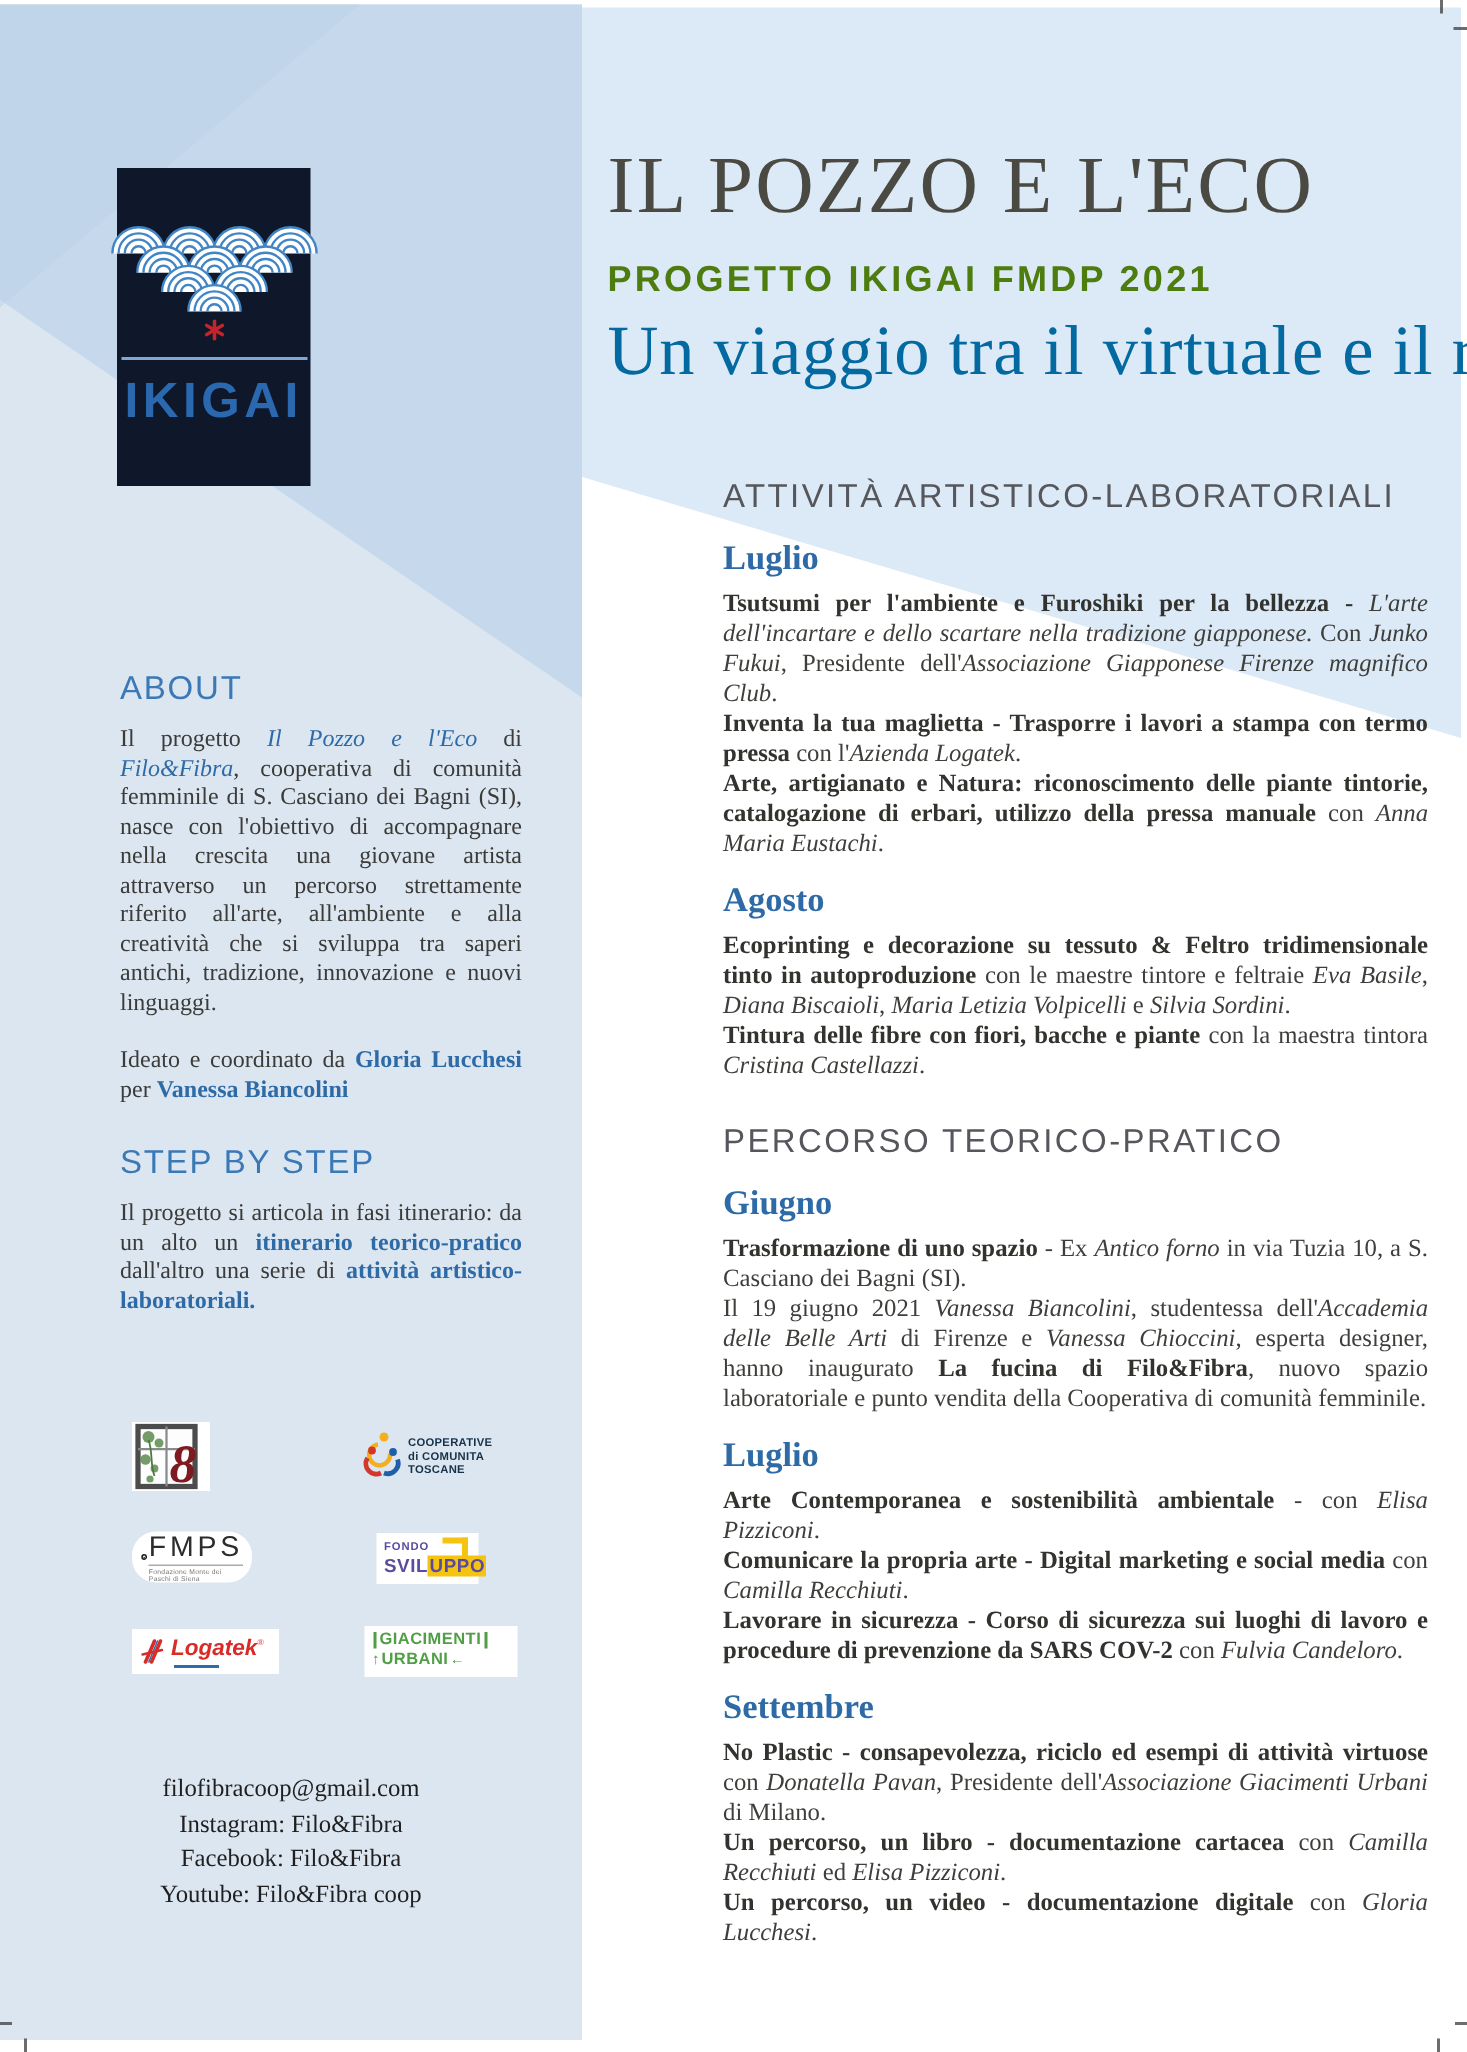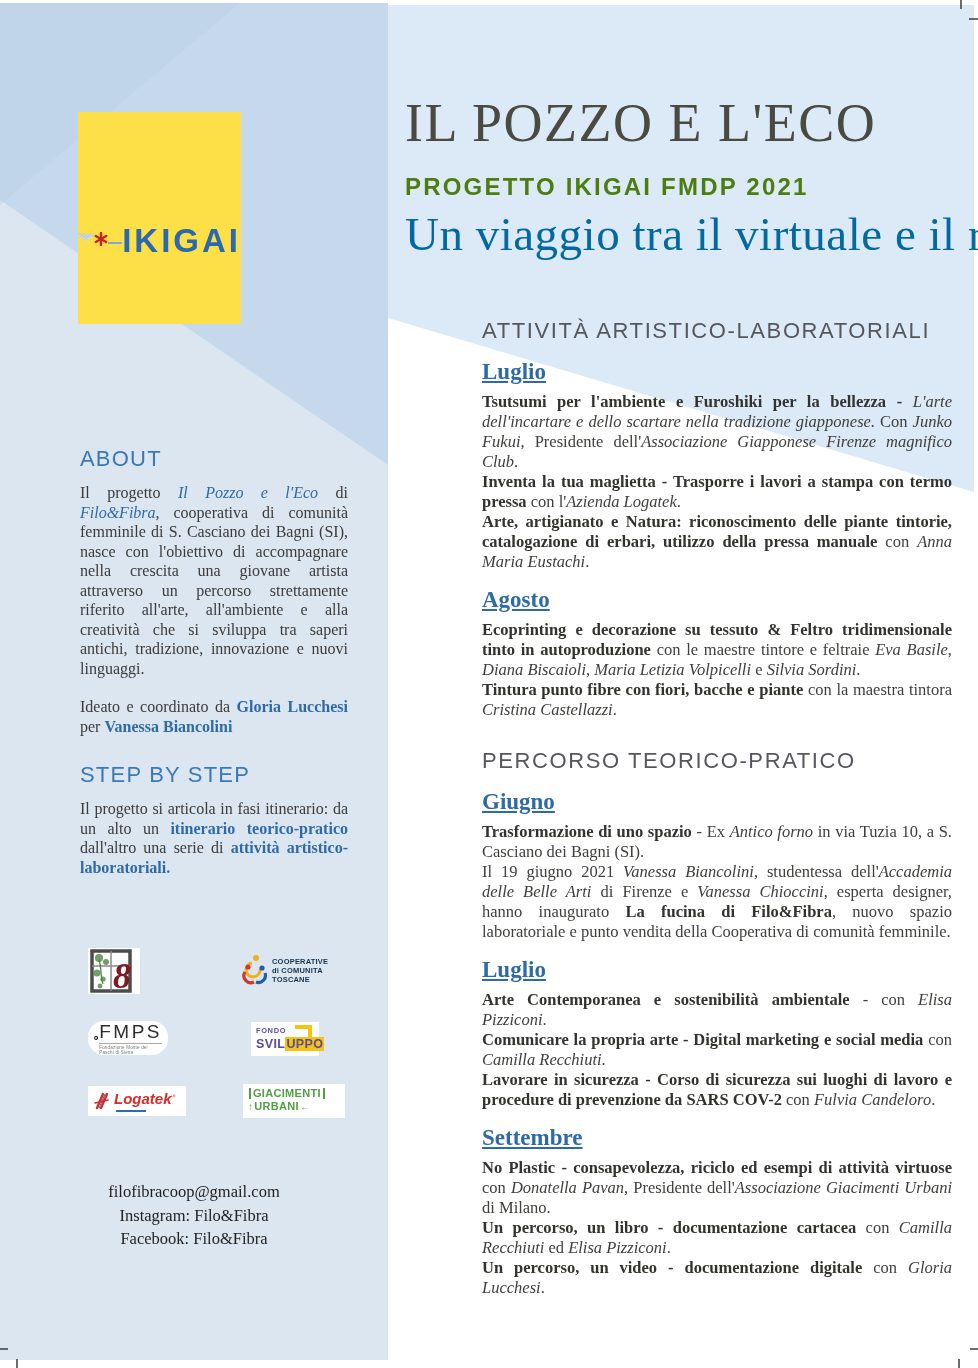--- a/index.html
+++ b/index.html
@@ -16,40 +16,40 @@
             font-size:24px;letter-spacing:2.2px;color:#4d7c0f;white-space:nowrap;}
   .tagline{margin-top:6px;font-family:"Liberation Serif",serif;font-weight:400;
            font-size:47px;color:#0369a1;letter-spacing:.5px;white-space:nowrap;}
 
   
   #main-sections{position:absolute;left:482px;top:318px;width:470px;}
   .section-heading{font-family:"Liberation Sans",sans-serif;font-size:22px;font-weight:400;
                    letter-spacing:1.6px;color:#56575c;margin:28px 0 10px;white-space:nowrap;}
   section:first-child .section-heading{margin-top:0;}
   .month-name{font-family:"Liberation Serif",serif;font-weight:700;font-size:23px;
-              color:#2e6ba6;margin:15px 0 7px;text-decoration:underline;}
+              color:#2e6ba6;margin:15px 0 7px;}
   .body-p{font-size:16.5px;line-height:20px;text-align:justify;text-align-last:left;
           color:#3e3e3b;margin:0;}
   .seg-b{font-weight:700;color:#32322e;}
   .seg-i{font-style:italic;}
   .seg-bb{font-weight:700;color:#2e6ba6;}
   .seg-ib{font-style:italic;color:#2e6ba6;font-weight:400;}
 
   
   .side-section h2{margin:0 0 11px;font-family:"Liberation Sans",sans-serif;font-weight:400;
       font-size:22px;letter-spacing:1.2px;color:#3b79b6;}
   .side-p{font-size:16px;line-height:19.5px;text-align:justify;text-align-last:left;
           color:#3b3b39;margin:0;}
   .credit{margin-top:19px;}
   #about-section{position:absolute;left:80px;top:446px;width:268px;}
   #step-section{position:absolute;left:80px;top:762px;width:268px;}
 
   
-  .ikigai-card{position:absolute;left:78px;top:112px;width:163px;height:212px;background:#fde047;
-               display:flex;flex-direction:row;align-items:center;justify-content:flex-start;
+  .ikigai-card{position:absolute;left:78px;top:112px;width:129px;height:212px;background:#0f172a;
+               display:flex;flex-direction:column;align-items:center;justify-content:flex-start;
                padding-top:38px;box-sizing:border-box;}
   .arc{fill:none;stroke:#4285c4;stroke-width:1.7;}
   .logo-asterisk{margin-top:3px;line-height:0;}
   .logo-rule{width:124px;height:2px;background:#7fa9d4;margin-top:11px;}
   .logo-word{margin-top:8px;font-family:"Liberation Sans",sans-serif;font-weight:700;
              font-size:33px;letter-spacing:3px;color:#2a69b0;}
 
   
   .plogo{position:absolute;box-sizing:border-box;}
   .card{background:#ffffff;}
@@ -236,39 +236,40 @@
         <span class="gu-arrow">↑</span>
         <span>URBANI</span>
         <span class="gu-arrow">←</span>
       </div>
     </div>
 
     <div id="contacts">
         <div class="contact-line">filofibracoop@gmail.com</div>
         <div class="contact-line">Instagram: Filo&amp;Fibra</div>
         <div class="contact-line">Facebook: Filo&amp;Fibra</div>
+        <div class="contact-line">Youtube: Filo&amp;Fibra coop</div>
       </div>
   </aside>
 
   <header>
     <h1 class="title">IL POZZO E L'ECO</h1>
     <div class="subtitle">PROGETTO IKIGAI FMDP 2021</div>
     <div class="tagline">Un viaggio tra il virtuale e il reale</div>
   </header>
 
   <main id="main-sections">
       <section>
         <div class="section-heading">ATTIVITÀ ARTISTICO-LABORATORIALI</div>
         <div class="month-name">Luglio</div>
         <p class="body-p"><span class="seg-b">Tsutsumi per l'ambiente e Furoshiki per la bellezza -</span><span> </span><span class="seg-i">L'arte dell'incartare e dello scartare nella tradizione giapponese.</span><span> Con </span><span class="seg-i">Junko Fukui</span><span>, Presidente dell'</span><span class="seg-i">Associazione Giapponese Firenze magnifico Club</span><span>.</span></p>
         <p class="body-p"><span class="seg-b">Inventa la tua maglietta - Trasporre i lavori a stampa con termo pressa</span><span> con l'</span><span class="seg-i">Azienda Logatek</span><span>.</span></p>
         <p class="body-p"><span class="seg-b">Arte, artigianato e Natura: riconoscimento delle piante tintorie, catalogazione di erbari, utilizzo della pressa manuale</span><span> con </span><span class="seg-i">Anna Maria Eustachi</span><span>.</span></p>
         <div class="month-name">Agosto</div>
         <p class="body-p"><span class="seg-b">Ecoprinting e decorazione su tessuto &amp; Feltro tridimensionale tinto in autoproduzione</span><span> con le maestre tintore e feltraie </span><span class="seg-i">Eva Basile</span><span>, </span><span class="seg-i">Diana Biscaioli</span><span>, </span><span class="seg-i">Maria Letizia Volpicelli</span><span> e </span><span class="seg-i">Silvia Sordini</span><span>.</span></p>
-        <p class="body-p"><span class="seg-b">Tintura punto fibre con fiori, bacche e piante</span><span> con la maestra tintora </span><span class="seg-i">Cristina Castellazzi</span><span>.</span></p>
+        <p class="body-p"><span class="seg-b">Tintura delle fibre con fiori, bacche e piante</span><span> con la maestra tintora </span><span class="seg-i">Cristina Castellazzi</span><span>.</span></p>
       </section>
       <section>
         <div class="section-heading">PERCORSO TEORICO-PRATICO</div>
         <div class="month-name">Giugno</div>
         <p class="body-p"><span class="seg-b">Trasformazione di uno spazio</span><span> - Ex </span><span class="seg-i">Antico forno</span><span> in via Tuzia 10, a S. Casciano dei Bagni (SI).</span></p>
         <p class="body-p"><span>Il 19 giugno 2021 </span><span class="seg-i">Vanessa Biancolini</span><span>, studentessa dell'</span><span class="seg-i">Accademia delle Belle Arti</span><span> di Firenze e </span><span class="seg-i">Vanessa Chioccini</span><span>, esperta designer, hanno inaugurato </span><span class="seg-b">La fucina di Filo&amp;Fibra</span><span>, nuovo spazio laboratoriale e punto vendita della Cooperativa di comunità femminile.</span></p>
         <div class="month-name">Luglio</div>
         <p class="body-p"><span class="seg-b">Arte Contemporanea e sostenibilità ambientale</span><span> - con </span><span class="seg-i">Elisa Pizziconi</span><span>.</span></p>
         <p class="body-p"><span class="seg-b">Comunicare la propria arte - Digital marketing e social media</span><span> con </span><span class="seg-i">Camilla Recchiuti</span><span>.</span></p>
         <p class="body-p"><span class="seg-b">Lavorare in sicurezza - Corso di sicurezza sui luoghi di lavoro e procedure di prevenzione da SARS COV-2</span><span> con </span><span class="seg-i">Fulvia Candeloro</span><span>.</span></p>

